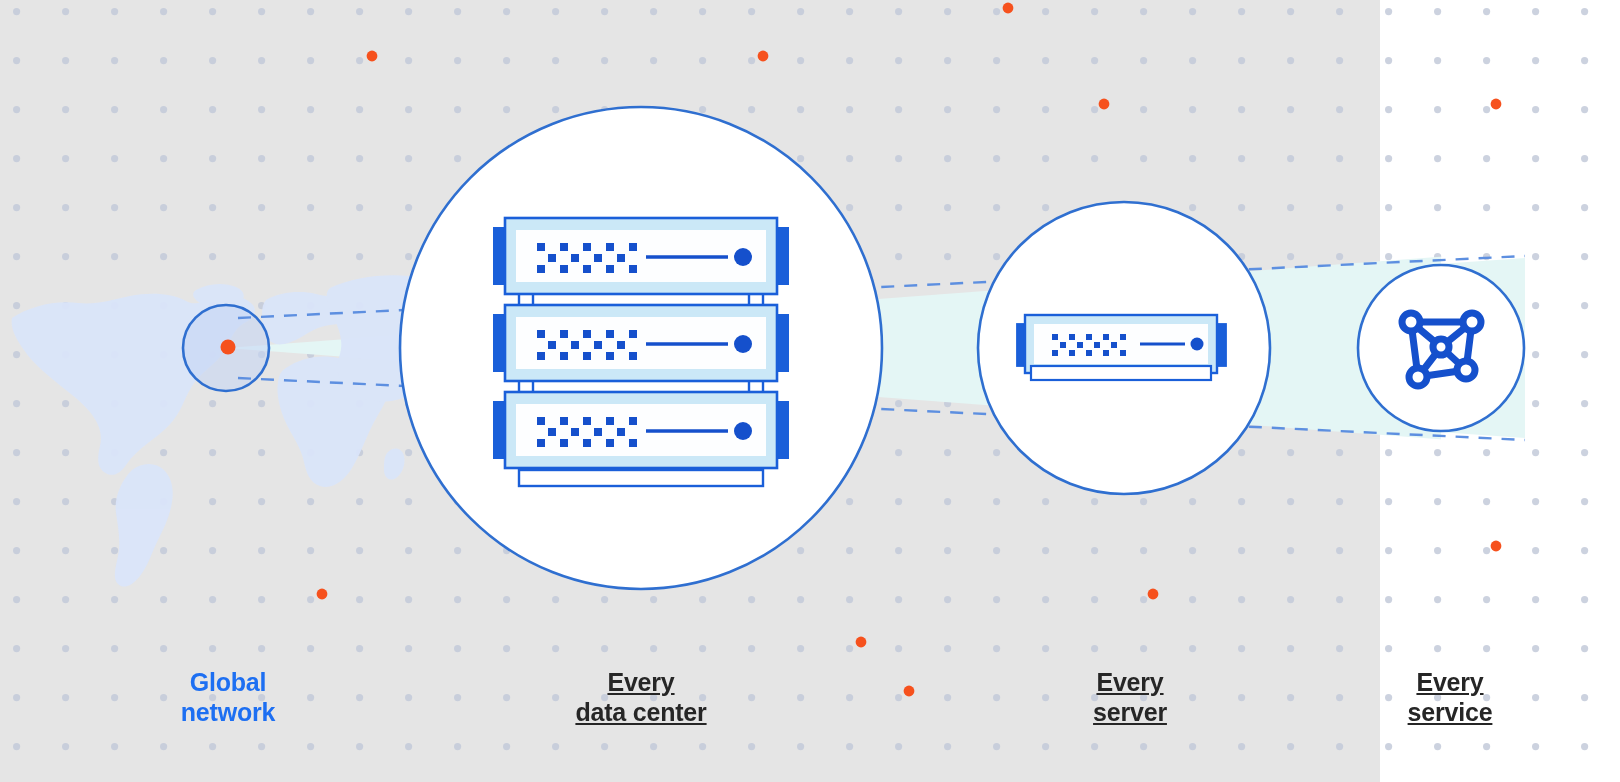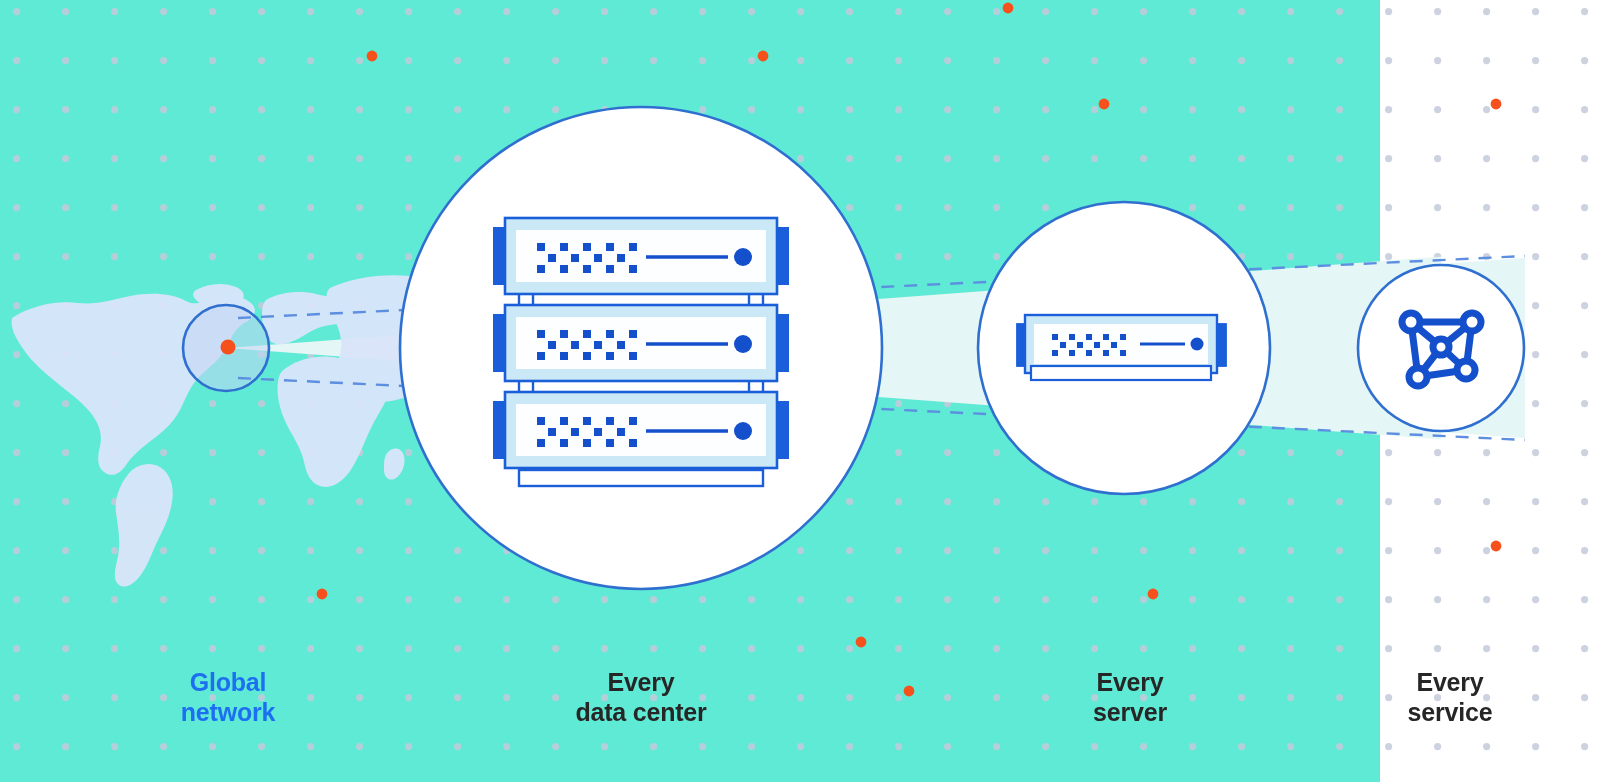--- a/index.html
+++ b/index.html
@@ -6,37 +6,37 @@
   * { margin:0; padding:0; box-sizing:border-box; }
   html, body {
     width:1620px; height:782px;
     background:#ffffff;
     font-family:"Liberation Sans", sans-serif;
     overflow:hidden;
   }
   #stage {
     position:relative;
     width:1380px; height:782px;
-    background:#5eead4;
+    background:#e5e5e5;
   }
   #scene { position:absolute; inset:0; display:block; }
 
   .label {
     position:absolute;
     text-align:center;
     font-family:"Liberation Sans", sans-serif;
     font-size:25px;
     font-weight:700;
     line-height:1.18;
     letter-spacing:-0.2px;
     white-space:pre-line;
     user-select:none;
   }
   .label.accent { color:#1d6ff2; }
-  .label.dark   { color:#262626; }
+  .label.dark   { color:#262626;text-decoration:underline; }
 
   #label-global       { left:128px;  top:668px; width:200px; }
   #label-datacenter   { left:510px;  top:668px; width:262px; }
   #label-server       { left:1030px; top:668px; width:200px; }
   #label-service      { left:1350px; top:668px; width:200px; }
 </style>
 </head>
 <body>
 
 <div id="stage">

